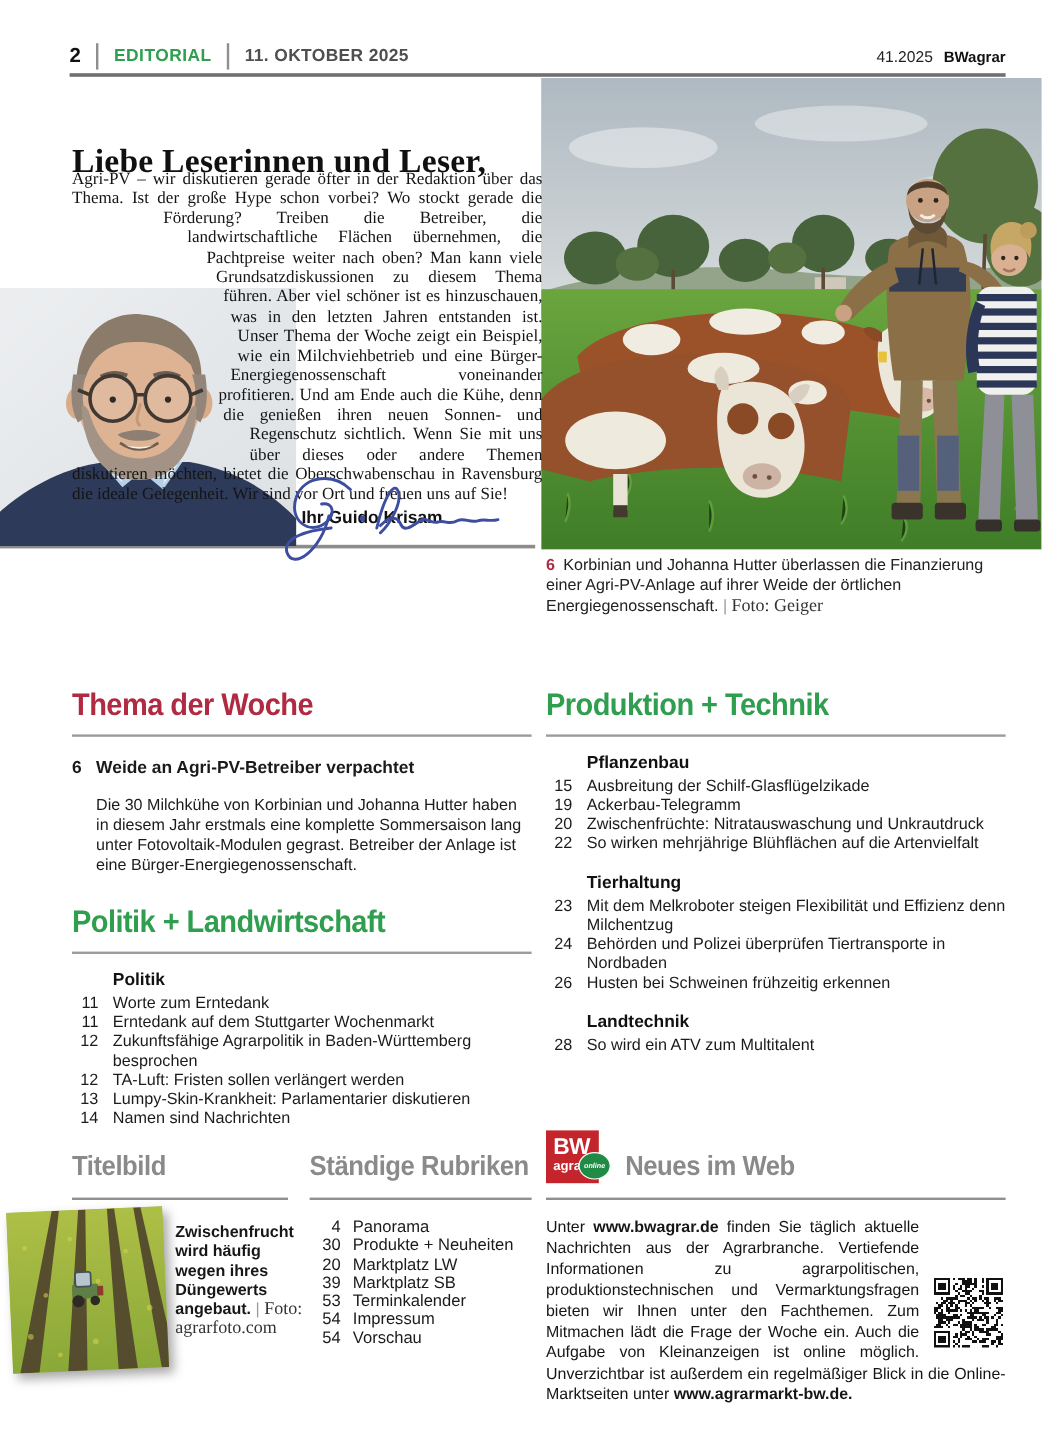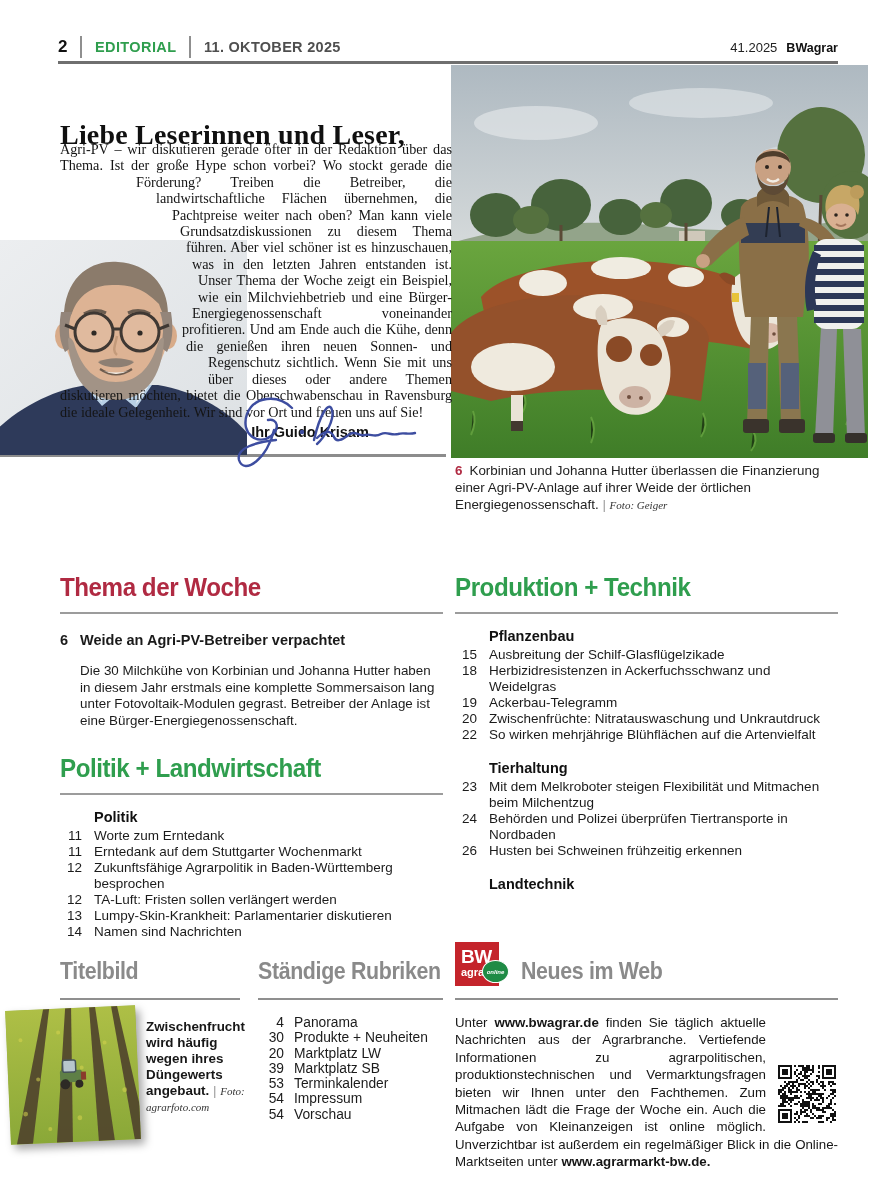--- a/index.html
+++ b/index.html
@@ -22,21 +22,21 @@
   .hissue{font-size:13px;color:#222;}
   .hbrand{font-size:12.5px;font-weight:700;color:#111;}
   .header-rule{position:absolute;left:58px;top:61px;width:780px;height:3px;background:#6f6f6f;}
 
   
   .main-photo{position:absolute;left:451px;top:65px;width:417px;height:393px;overflow:hidden;background:#c3cbd0;}
   .photo-caption{position:absolute;left:455px;top:462px;width:376px;
                  font-size:13.4px;line-height:17px;color:#222;}
   .cap-num{color:var(--red);font-weight:700;margin-right:7px;}
   .cap-sep{color:#999;font-weight:300;}
-  .cap-credit{font-family:"Liberation Serif",serif;font-style:italic;font-size:11px;color:#333;}
+  .cap-credit{font-family:"Liberation Serif",serif;font-size:15px;color:#333;}
 
   
   .salutation{position:absolute;left:60px;top:100px;width:400px;
               font-family:"Liberation Serif",serif;font-size:28px;color:#101010;letter-spacing:.2px;}
   .ed-body{position:absolute;left:60px;top:141px;width:392px;z-index:2;
            font-family:"Liberation Serif",serif;font-size:14.2px;line-height:16.4px;
            text-align:justify;color:#141414;}
   .fl{float:left;clear:left;}
   .signoff{font-family:"Liberation Sans",sans-serif;font-weight:700;font-size:14.5px;
            margin:4px 0 0 120px;width:260px;text-align:center;color:#111;}
@@ -366,24 +366,20 @@
   <div class="sec-rule"></div>
 
   <h3 class="grp">Pflanzenbau</h3>
   <div>
 
       <div class="toc-row">
         <span class="num">15</span>
         <span class="lbl">Ausbreitung der Schilf-Glasflügelzikade</span>
       </div>
 
-      <div class="toc-row">
-        <span class="num">18</span>
-        <span class="lbl">Herbizidresistenzen in Ackerfuchsschwanz und Weidelgras</span>
-      </div>
 
       <div class="toc-row">
         <span class="num">19</span>
         <span class="lbl">Ackerbau-Telegramm</span>
       </div>
 
       <div class="toc-row">
         <span class="num">20</span>
         <span class="lbl">Zwischenfrüchte: Nitratauswaschung und Unkrautdruck</span>
       </div>
@@ -393,35 +389,42 @@
         <span class="num">22</span>
         <span class="lbl">So wirken mehrjährige Blühflächen auf die Artenvielfalt</span>
       </div>
     </div>
 
   <h3 class="grp" style="margin-top:17px">Tierhaltung</h3>
   <div>
 
       <div class="toc-row">
         <span class="num">23</span>
-        <span class="lbl">Mit dem Melkroboter steigen Flexibilität und Mitmachen beim Milchentzug</span>
+        <span class="lbl">Mit dem Melkroboter steigen Flexibilität und Effizienz denn Milchentzug</span>
       </div>
 
       <div class="toc-row">
         <span class="num">24</span>
         <span class="lbl">Behörden und Polizei überprüfen Tiertransporte in Nordbaden</span>
       </div>
 
       <div class="toc-row">
         <span class="num">26</span>
         <span class="lbl">Husten bei Schweinen frühzeitig erkennen</span>
       </div>
     </div>
 
   <h3 class="grp" style="margin-top:17px">Landtechnik</h3>
+  <div>
+
+      <div class="toc-row">
+        <span class="num">28</span>
+        <span class="lbl">So wird ein ATV zum Multitalent</span>
+      </div>
+    </div>
 </div>
 
 <h2 class="f-title" style="left:60px">Titelbild</h2>
 <h2 class="f-title" style="left:258px">Ständige Rubriken</h2>
 <h2 class="f-title web-title">Neues im Web</h2>
 <div class="f-rule" style="left:60px;width:180px"></div>
 <div class="f-rule" style="left:258px;width:185px"></div>
 <div class="f-rule" style="left:455px;width:383px"></div>
 
 <div class="bw-logo">

